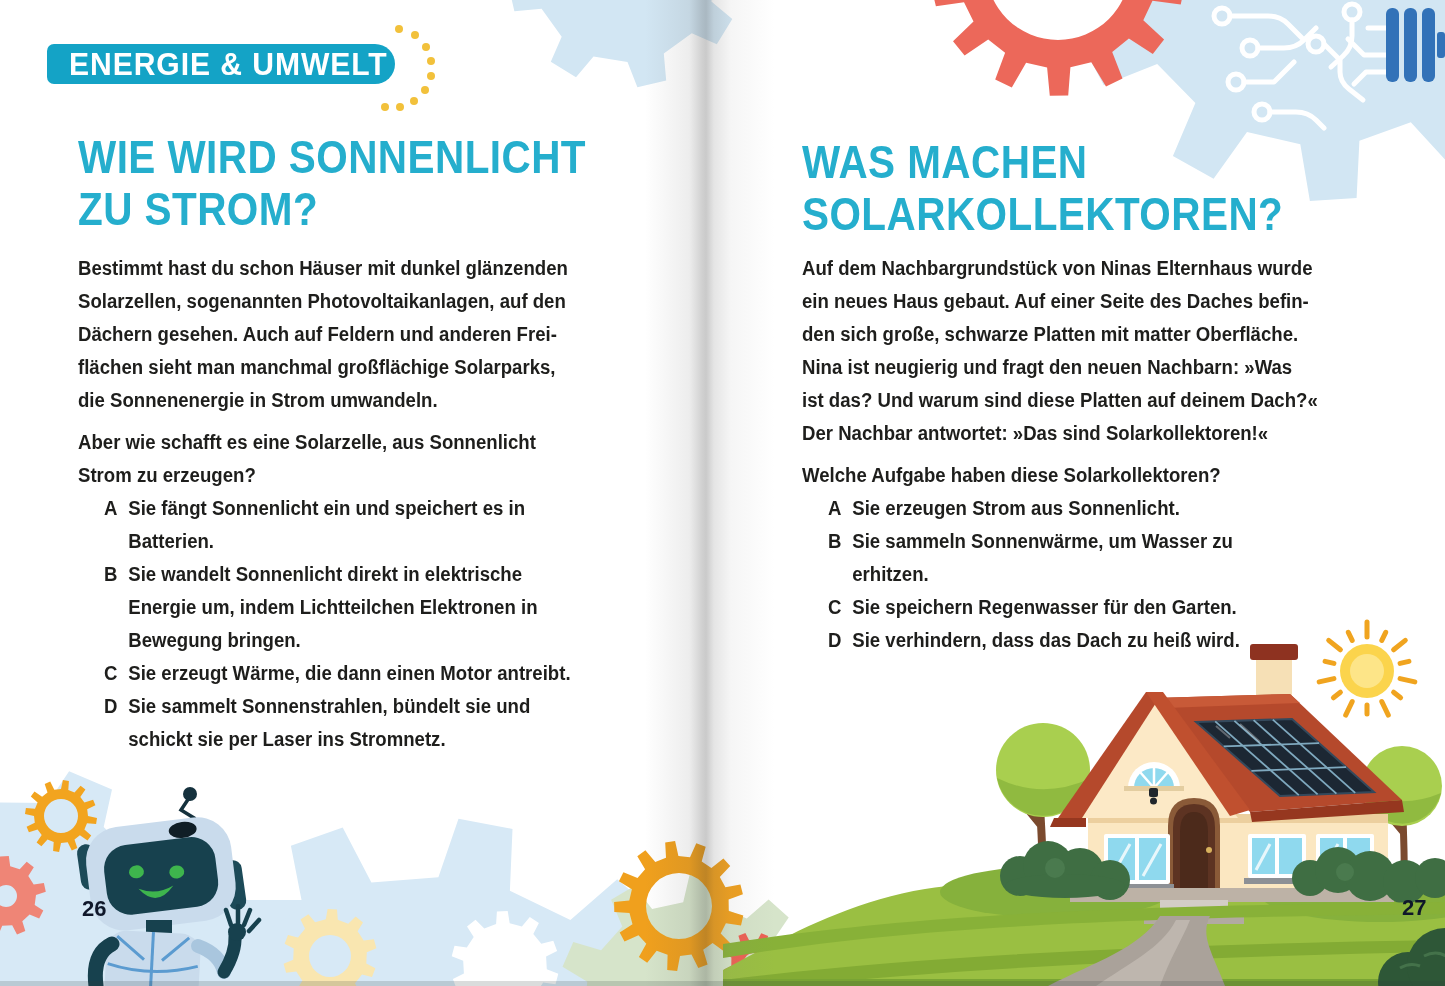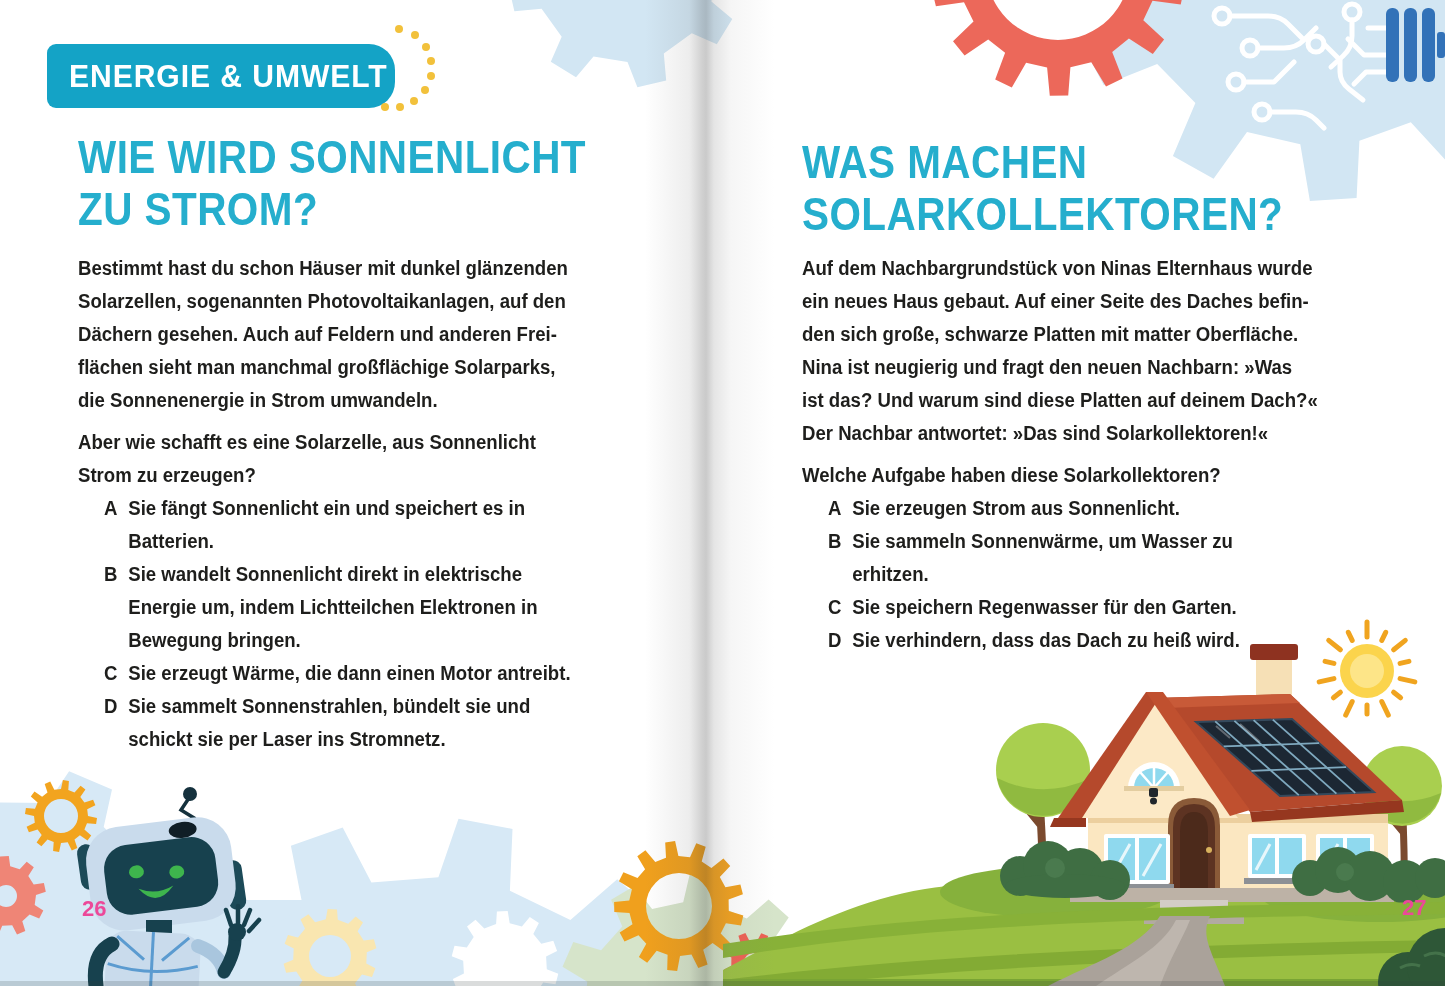--- a/index.html
+++ b/index.html
@@ -8,21 +8,21 @@
     background:#ffffff;
     font-family:"Liberation Sans", sans-serif;
   }
   svg.decor{position:absolute;display:block;}
   #svg-top{left:0;top:0;}
   #svg-bl{left:0;top:740px;}
   #svg-robot{left:60px;top:770px;}
   #svg-right{left:723px;top:600px;}
 
   .badge{
-    position:absolute;left:47px;top:44px;height:64px;width:348px;
+    position:absolute;left:47px;top:44px;height:40px;width:348px;
     background:#14a3c6;border-radius:9px 26px 26px 9px;
     display:flex;align-items:center;padding:0 0 0 22px;box-sizing:border-box;
   }
   .badge .badge-text{
     font-size:32px;font-weight:700;color:#ffffff;letter-spacing:1px;
     white-space:nowrap;transform:scaleX(0.94);transform-origin:0 50%;
   }
   #badge-dots{position:absolute;left:380px;top:24px;}
 
   .page-title{
@@ -38,21 +38,21 @@
     transform:scaleX(0.93);transform-origin:0 0;
   }
   #col-left{left:78px;top:252px;}
   #col-right{left:802px;top:252px;}
   .line{display:block;white-space:nowrap;line-height:33px;height:33px;}
   .q{margin-top:9px;}
   .opt{display:flex;}
   .opt .letter{flex:none;width:26px;margin-left:28px;line-height:33px;}
   .olines{display:block;}
 
-  .page-num{position:absolute;font-size:22px;font-weight:700;color:#ec4899;}
+  .page-num{position:absolute;font-size:22px;font-weight:700;color:#0f172a;}
   #pn-left{left:82px;top:896px;}
   #pn-right{left:1402px;top:895px;}
 
   .gutter{
     position:absolute;left:645px;top:0;width:130px;height:986px;pointer-events:none;
     background:linear-gradient(to right,
       rgba(80,80,80,0) 0%,
       rgba(80,80,80,0.10) 34%,
       rgba(60,60,60,0.24) 44%,
       rgba(60,60,60,0.27) 47%,

